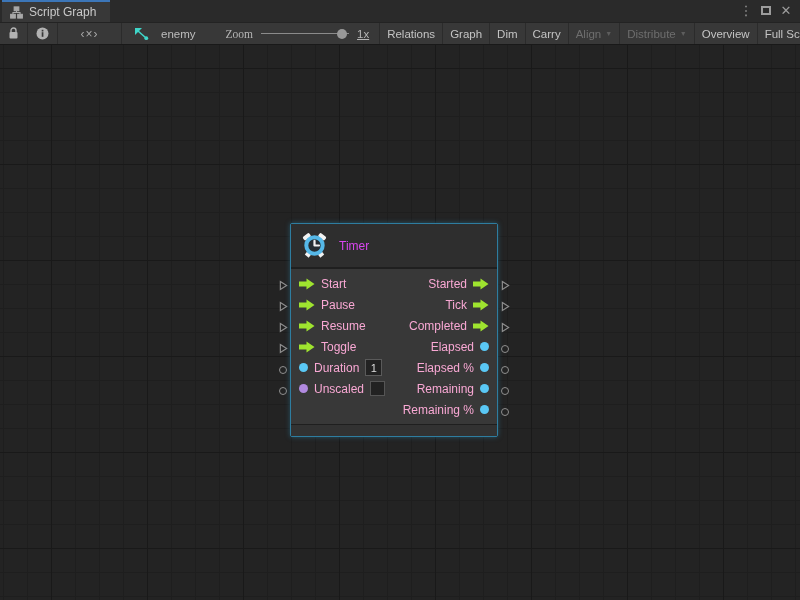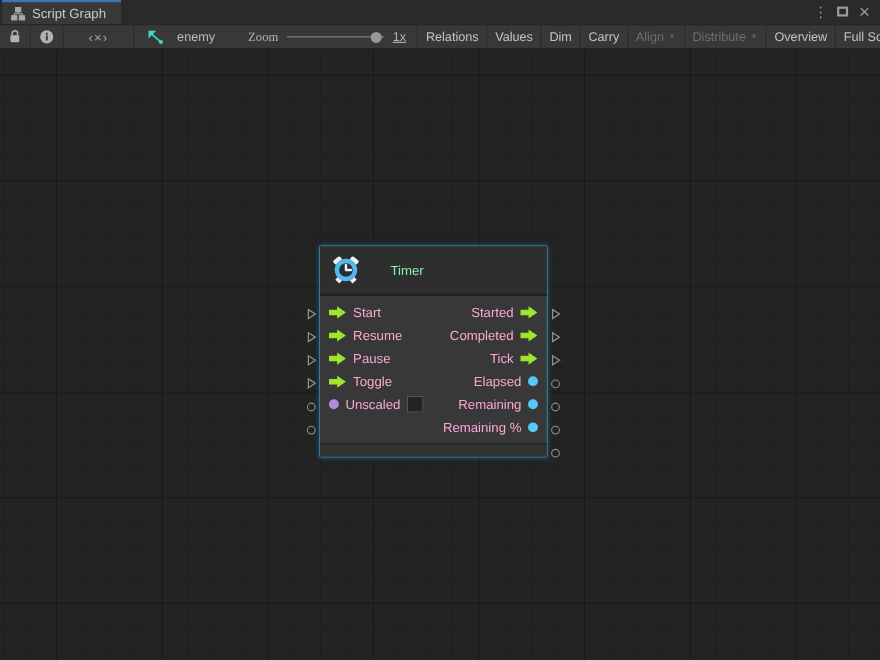--- a/index.html
+++ b/index.html
@@ -50,21 +50,21 @@
   
   .node-area { position:absolute; left:276px; top:178px; display:flex; align-items:flex-start; }
   .outer-col { display:flex; flex-direction:column; padding-top:52px; width:14px; }
   .outer-col .cell { height:21px; display:flex; align-items:center; justify-content:center; }
   .outer-circle { width:8px; height:8px; border:1px solid #8f8f8f; border-radius:50%; }
 
   .node { width:208px; background:#383838; border:1px solid var(--node-border,#2e7da0);
     border-radius:2px; box-shadow:0 0 5px rgba(46,125,160,.55); }
   .node-header { height:45px; background:#2e2e2e; display:flex; align-items:center;
     gap:11px; padding:0 10px; border-bottom:2px solid #1f1f1f; }
-  .node-title { font-size:12px; color:#86efac;margin-left:16px; }
+  .node-title { font-size:12px; color:#d946ef; }
   .node-body { padding:4px 0; }
   .prow { height:21px; display:flex; align-items:center; justify-content:space-between; padding:0 8px; }
   .port { display:flex; align-items:center; gap:6px; }
   .plabel { font-size:12px; color:#f9a8d4; white-space:nowrap; }
   .flow-ic { color:var(--flow-green,#9fe42f); display:flex; }
   .dot { width:9px; height:9px; border-radius:50%; display:inline-block; }
   .dot.blue { background:var(--value-blue,#5ac8f5); }
   .dot.purple { background:var(--value-purple,#b18ae0); }
   .mini-input { width:17px; height:17px; background:#222; border:1px solid #5a5a5a;
     color:#ddd; font-size:11px; text-align:center; font-family:"Liberation Sans",sans-serif; }
@@ -134,21 +134,21 @@
         <div class="track"></div>
         <div class="thumb"></div>
       </div>
       <span style="color:#b5b5b5;text-decoration:underline;">1x</span>
     </div>
     <div class="rightgroup">
       <div class="tbtn">
           <span>Relations</span>
         </div>
       <div class="tbtn">
-          <span>Values</span>
+          <span>Graph</span>
         </div>
       <div class="tbtn">
           <span>Dim</span>
         </div>
       <div class="tbtn">
           <span>Carry</span>
         </div>
       <div class="tbtn disabled">
         <span>Align</span>
         <span class="dd">▼</span>
@@ -234,60 +234,71 @@
                 </span>
             </span>
           </div>
           <div class="prow">
             <span class="port">
               <span class="flow-ic">
                   <svg width="16" height="12" viewBox="0 0 16 12">
                     <path fill="currentColor" d="M0 3.5h7.5V.5L15.5 6l-8 5.5V8.5H0z"></path>
                   </svg>
                 </span>
+              <span class="plabel">Pause</span>
+            </span>
+            <span class="port">
+              <span class="plabel">Tick</span>
+              <span class="flow-ic">
+                  <svg width="16" height="12" viewBox="0 0 16 12">
+                    <path fill="currentColor" d="M0 3.5h7.5V.5L15.5 6l-8 5.5V8.5H0z"></path>
+                  </svg>
+                </span>
+            </span>
+          </div>
+          <div class="prow">
+            <span class="port">
+              <span class="flow-ic">
+                  <svg width="16" height="12" viewBox="0 0 16 12">
+                    <path fill="currentColor" d="M0 3.5h7.5V.5L15.5 6l-8 5.5V8.5H0z"></path>
+                  </svg>
+                </span>
               <span class="plabel">Resume</span>
             </span>
             <span class="port">
               <span class="plabel">Completed</span>
               <span class="flow-ic">
                   <svg width="16" height="12" viewBox="0 0 16 12">
                     <path fill="currentColor" d="M0 3.5h7.5V.5L15.5 6l-8 5.5V8.5H0z"></path>
                   </svg>
                 </span>
             </span>
           </div>
           <div class="prow">
             <span class="port">
               <span class="flow-ic">
                   <svg width="16" height="12" viewBox="0 0 16 12">
                     <path fill="currentColor" d="M0 3.5h7.5V.5L15.5 6l-8 5.5V8.5H0z"></path>
                   </svg>
                 </span>
-              <span class="plabel">Pause</span>
-            </span>
-            <span class="port">
-              <span class="plabel">Tick</span>
-              <span class="flow-ic">
-                  <svg width="16" height="12" viewBox="0 0 16 12">
-                    <path fill="currentColor" d="M0 3.5h7.5V.5L15.5 6l-8 5.5V8.5H0z"></path>
-                  </svg>
-                </span>
-            </span>
-          </div>
-          <div class="prow">
-            <span class="port">
-              <span class="flow-ic">
-                  <svg width="16" height="12" viewBox="0 0 16 12">
-                    <path fill="currentColor" d="M0 3.5h7.5V.5L15.5 6l-8 5.5V8.5H0z"></path>
-                  </svg>
-                </span>
               <span class="plabel">Toggle</span>
             </span>
             <span class="port">
               <span class="plabel">Elapsed</span>
+              <span class="dot blue"></span>
+            </span>
+          </div>
+          <div class="prow">
+            <span class="port">
+              <span class="dot blue"></span>
+              <span class="plabel">Duration</span>
+              <input class="mini-input" value="1" style="">
+            </span>
+            <span class="port">
+              <span class="plabel">Elapsed %</span>
               <span class="dot blue"></span>
             </span>
           </div>
           <div class="prow">
             <span class="port">
               <span class="dot purple"></span>
               <span class="plabel">Unscaled</span>
               <span class="checkbox"></span>
             </span>
             <span class="port">

